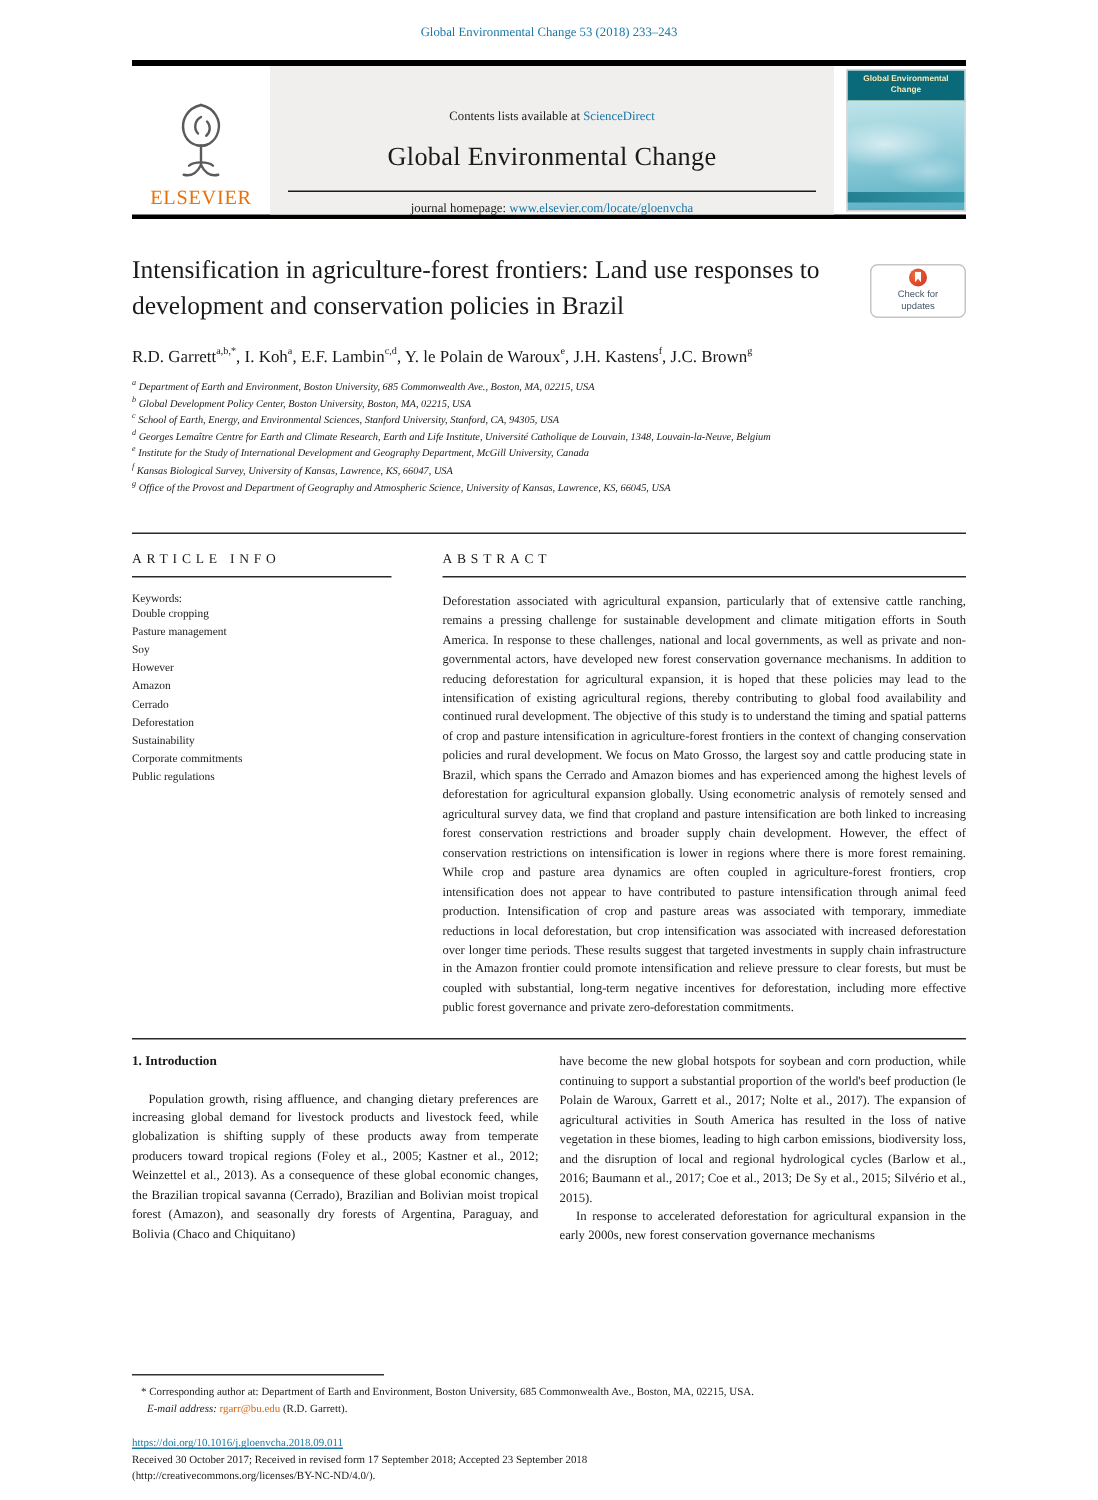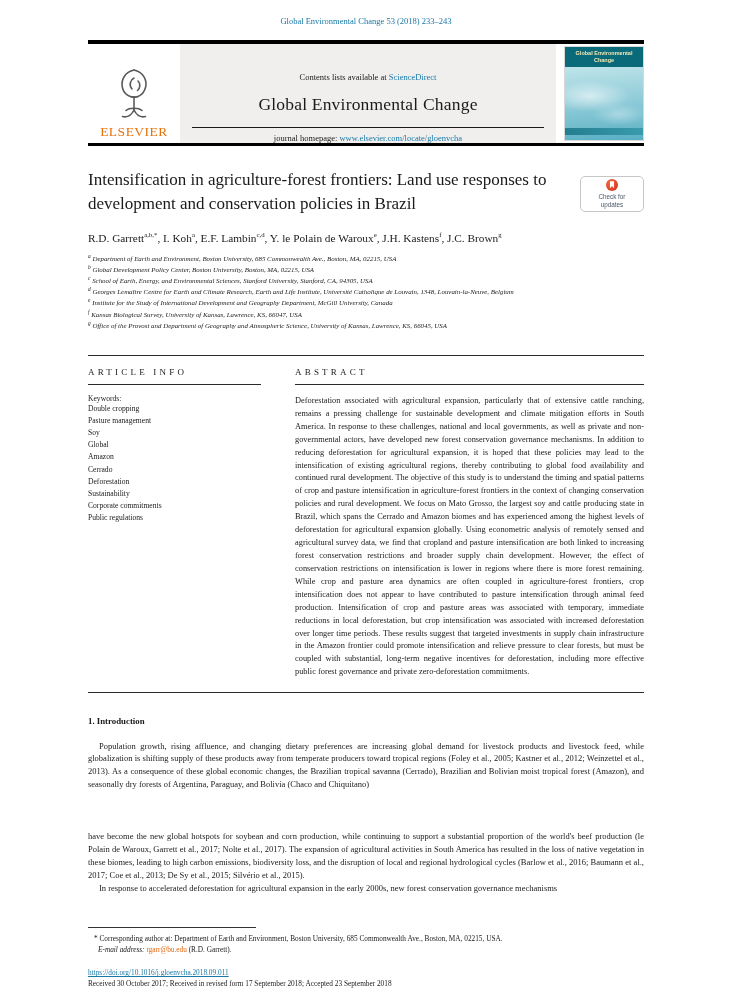--- a/index.html
+++ b/index.html
@@ -59,21 +59,21 @@
   .info-abstract { display:flex; }
   .col-info { width:207px; padding-right:34px; flex:none; }
   .col-abs { flex:1; }
   .sec-head { font-size:9px; letter-spacing:3.2px; padding:11px 0 7px; }
   .sec-rule { border-top:1px solid #2a2a2a; }
   .kw-label { font-size:7.6px; margin-top:9px; }
   .kw-item { font-size:7.6px; line-height:1.6; }
   .abstract { font-size:8.35px; line-height:1.55; text-align:justify; margin:10px 0 0; }
 
   
-  .body-cols { display:flex; gap:39px; margin-top:22px;flex-direction:column; }
+  .body-cols { display:flex; gap:14px; margin-top:8px; }
   .body-col { flex:1; font-size:8.5px; line-height:1.52; text-align:justify; }
   .body-col h2 { font-size:8.8px; margin:0 0 11px; font-weight:bold; }
   .body-p { margin:0; }
   .body-p.indent { text-indent:11px; }
 
   
   .footnotes { position:absolute; left:30px; right:16px; bottom:10px; font-size:7.3px; line-height:1.5; background:#fff; padding-top:2px; }
   .fn-rule { width:168px; border-top:1px solid #333; margin-bottom:6px; }
   .fn-line { margin:0; }
   .fn-line.corr { text-indent:6px; }
@@ -153,21 +153,21 @@
 
   <div class="info-abstract">
     <div class="col-info">
       <div class="sec-head">ARTICLE INFO</div>
       <div class="sec-rule"></div>
       <div class="kw-label">Keywords:</div>
       <div>
           <div class="kw-item">Double cropping</div>
           <div class="kw-item">Pasture management</div>
           <div class="kw-item">Soy</div>
-          <div class="kw-item">Global</div>
+          <div class="kw-item">However</div>
           <div class="kw-item">Amazon</div>
           <div class="kw-item">Cerrado</div>
           <div class="kw-item">Deforestation</div>
           <div class="kw-item">Sustainability</div>
           <div class="kw-item">Corporate commitments</div>
           <div class="kw-item">Public regulations</div>
         </div>
     </div>
     <div class="col-abs">
       <div class="sec-head">ABSTRACT</div>
@@ -198,15 +198,16 @@
     <p class="fn-line corr">* Corresponding author at: Department of Earth and Environment, Boston University, 685 Commonwealth Ave., Boston, MA, 02215, USA.</p>
     <p class="fn-line email-line">
       <span class="email-label">E-mail address:</span>
       <a class="email-link">rgarr@bu.edu</a>
       <span>(R.D. Garrett).</span>
     </p>
     <p class="fn-line doi-line">
       <a class="doi-link">https://doi.org/10.1016/j.gloenvcha.2018.09.011</a>
     </p>
     <p class="fn-line">Received 30 October 2017; Received in revised form 17 September 2018; Accepted 23 September 2018</p>
+    <p class="fn-line">(http://creativecommons.org/licenses/BY-NC-ND/4.0/).</p>
   </div>
 
 </div>
 
 </body></html>

